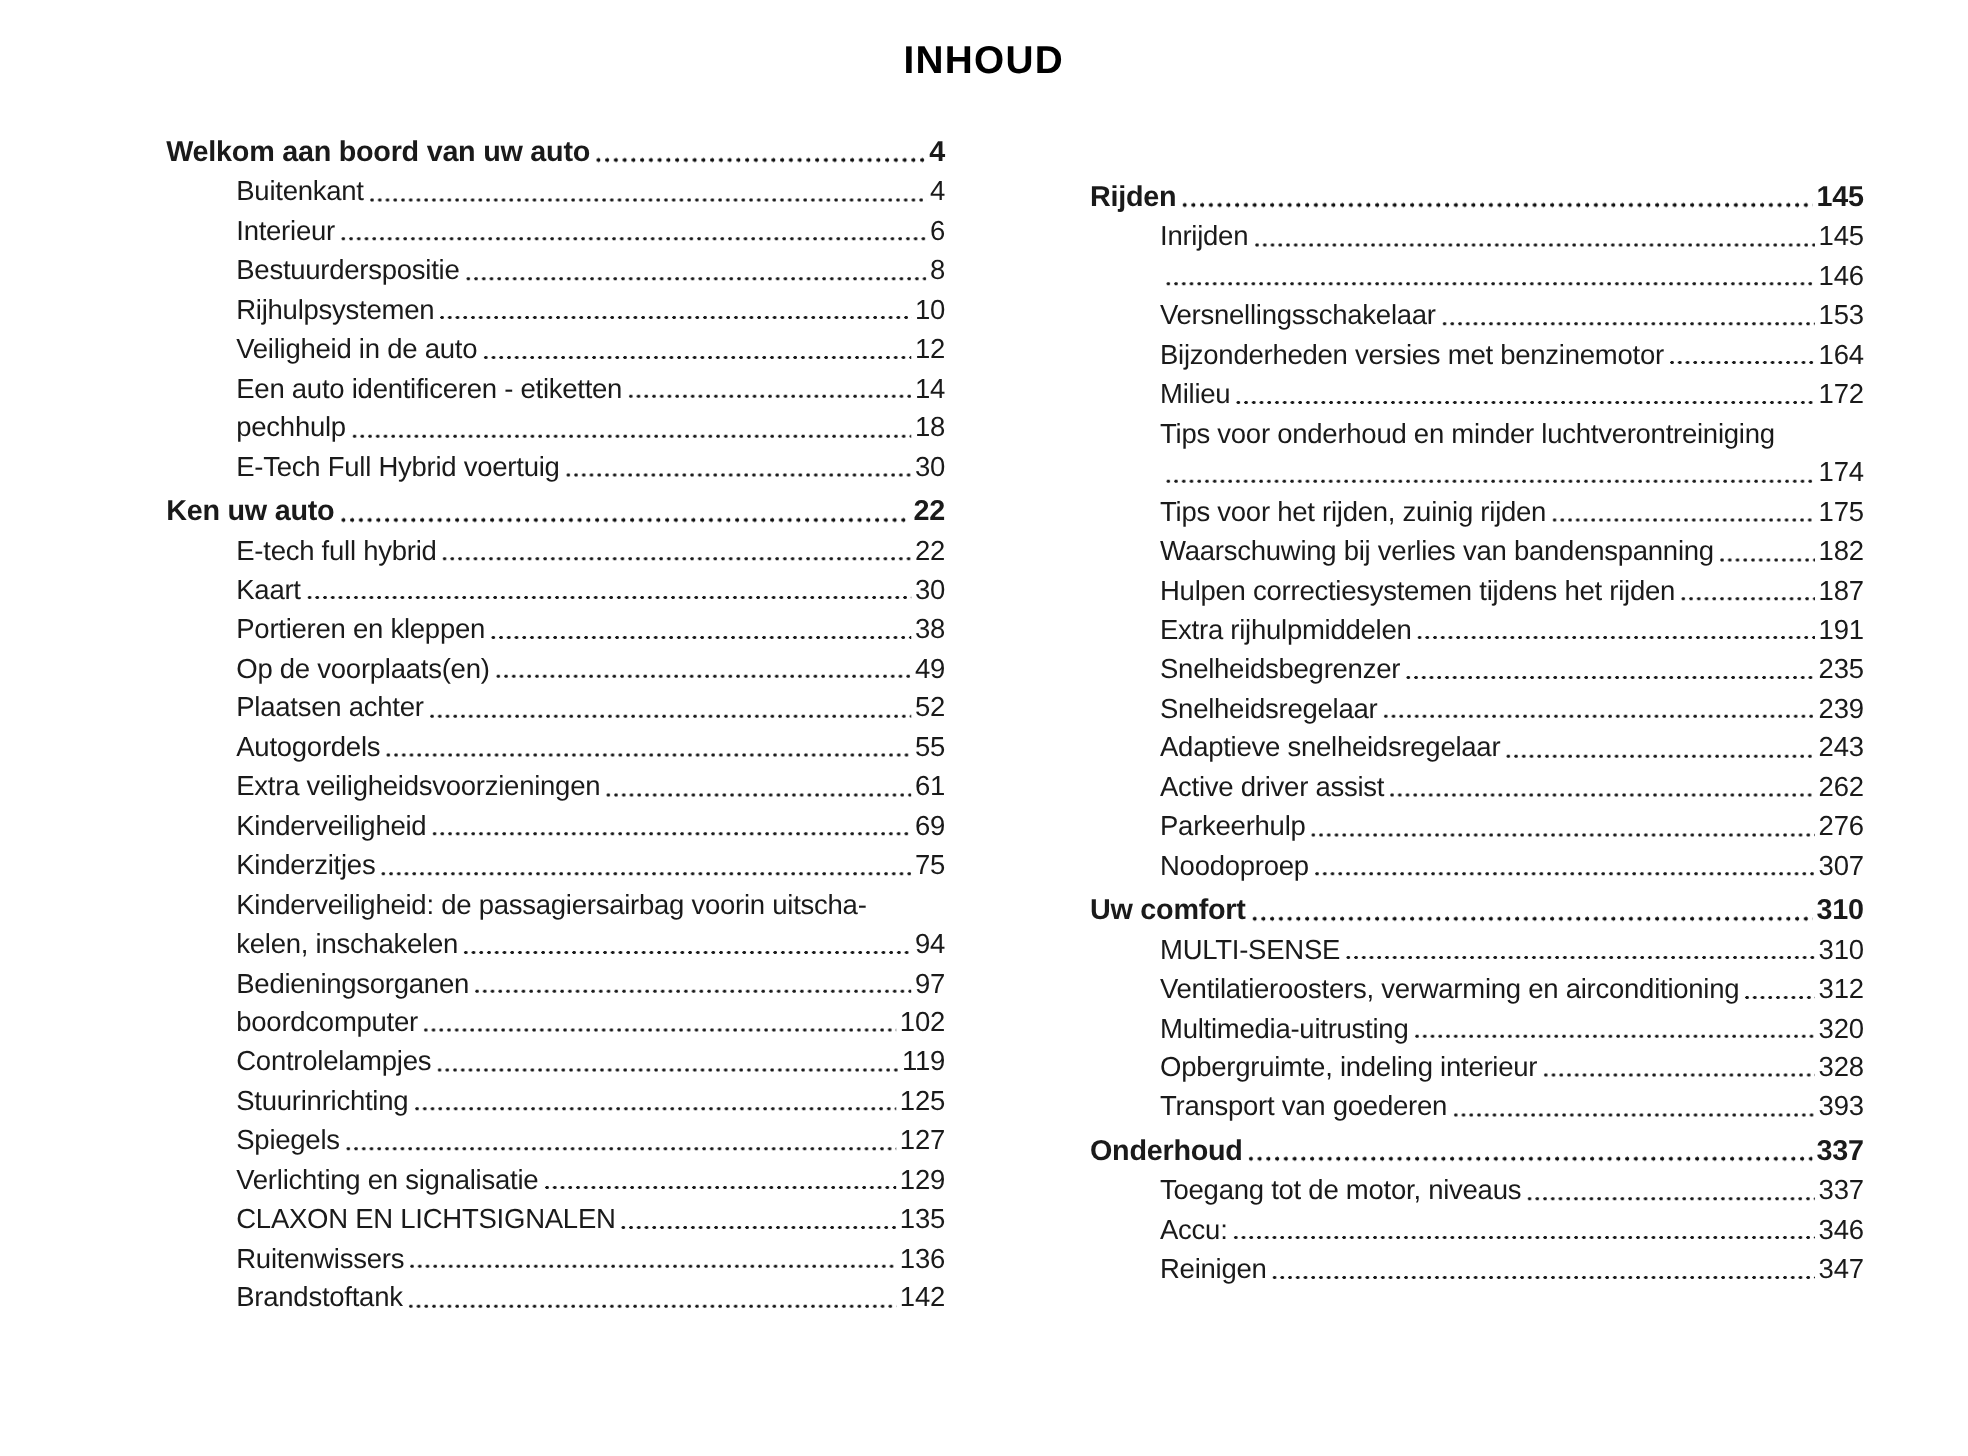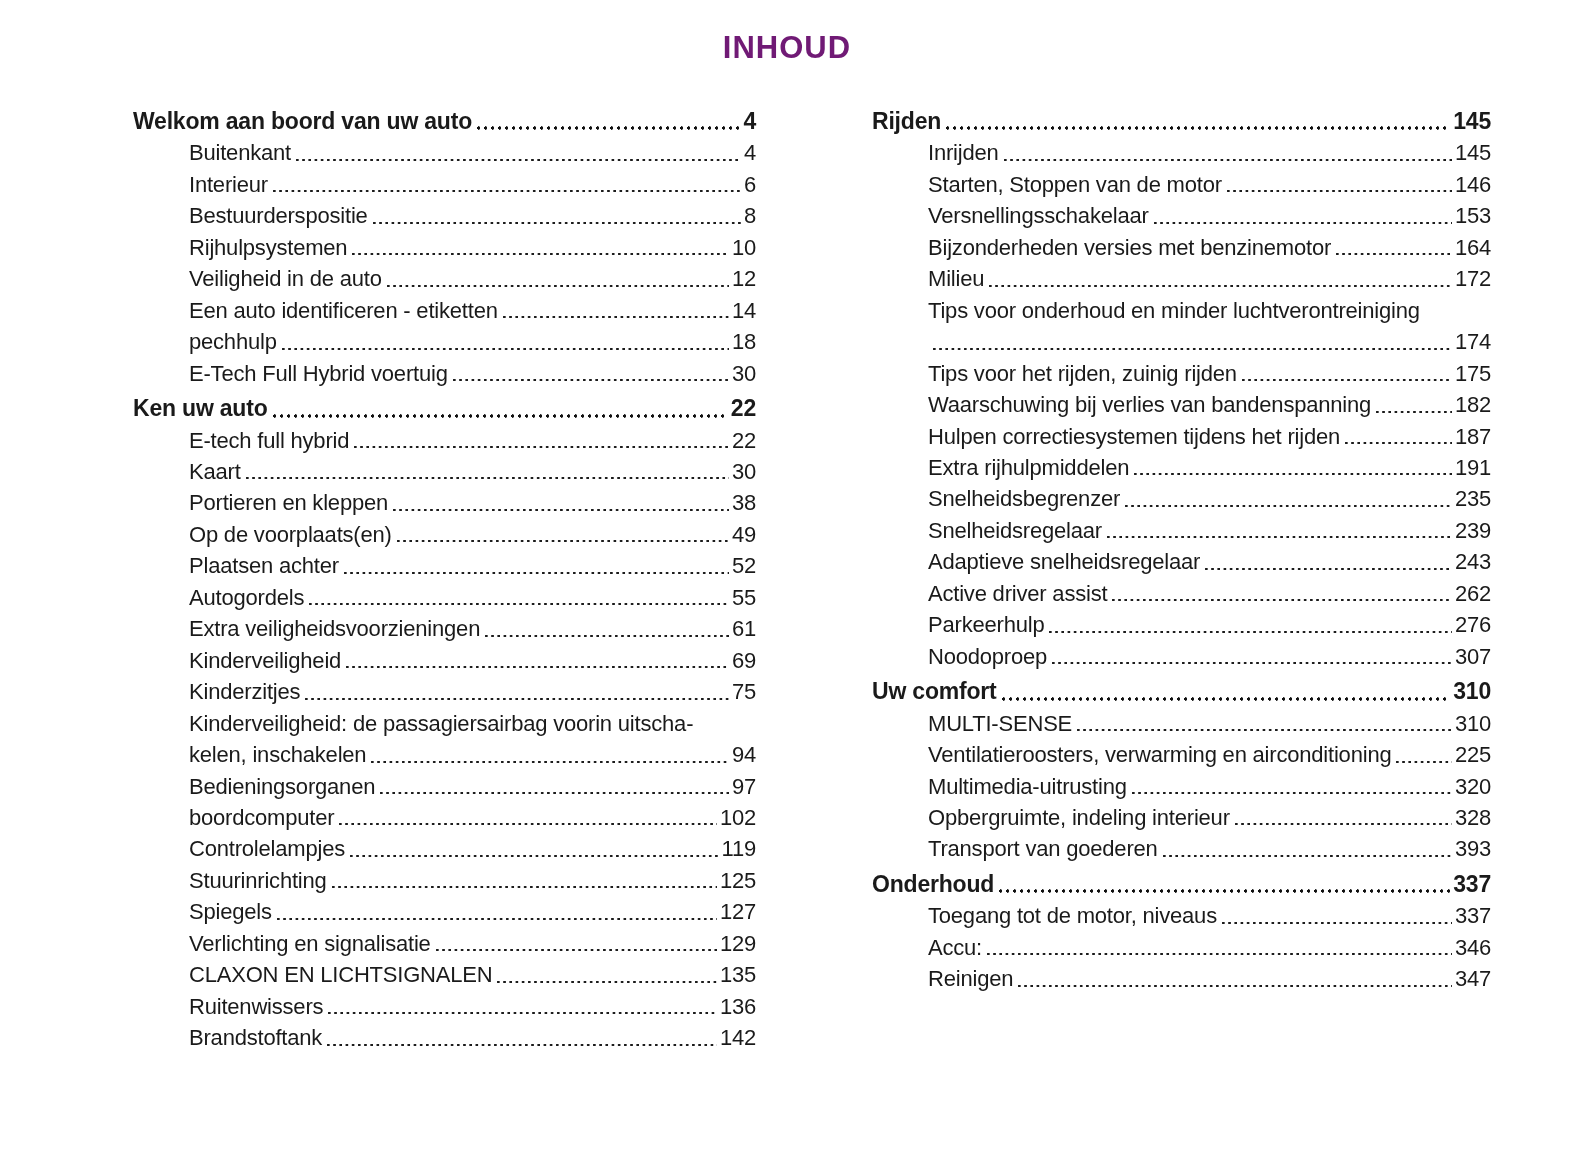--- a/index.html
+++ b/index.html
@@ -17,28 +17,28 @@
   }
   .page-title {
     position: absolute;
     left: 0;
     right: 0;
     top: 30px;
     text-align: center;
     font-size: 31px;
     font-weight: 700;
     letter-spacing: 1px;
-    color: #701a75;
+    color: #000000;
   }
   .toc-col {
     position: absolute;
     top: 106px;
   }
   .toc-col.left  { left: 133px; width: 623px; }
-  .toc-col.right { left: 872px; width: 619px; }
+  .toc-col.right { left: 872px; width: 619px; margin-top: 36px; }
 
   .row {
     display: flex;
     line-height: 31.45px;
     font-size: 22px;
     letter-spacing: -0.2px;
     white-space: nowrap;
   }
   .row.header {
     font-weight: 700;
@@ -230,21 +230,20 @@
       <span class="label">Rijden</span>
       <span class="leader"></span>
       <span class="page">145</span>
     </div>
     <div class="row indent">
       <span class="label">Inrijden</span>
       <span class="leader"></span>
       <span class="page">145</span>
     </div>
     <div class="row indent">
-      <span class="label">Starten, Stoppen van de motor</span>
       <span class="leader"></span>
       <span class="page">146</span>
     </div>
     <div class="row indent">
       <span class="label">Versnellingsschakelaar</span>
       <span class="leader"></span>
       <span class="page">153</span>
     </div>
     <div class="row indent">
       <span class="label">Bijzonderheden versies met benzinemotor</span>
@@ -320,21 +319,21 @@
       <span class="page">310</span>
     </div>
     <div class="row indent">
       <span class="label">MULTI-SENSE</span>
       <span class="leader"></span>
       <span class="page">310</span>
     </div>
     <div class="row indent">
       <span class="label">Ventilatieroosters, verwarming en airconditioning</span>
       <span class="leader"></span>
-      <span class="page">225</span>
+      <span class="page">312</span>
     </div>
     <div class="row indent">
       <span class="label">Multimedia-uitrusting</span>
       <span class="leader"></span>
       <span class="page">320</span>
     </div>
     <div class="row indent">
       <span class="label">Opbergruimte, indeling interieur</span>
       <span class="leader"></span>
       <span class="page">328</span>

